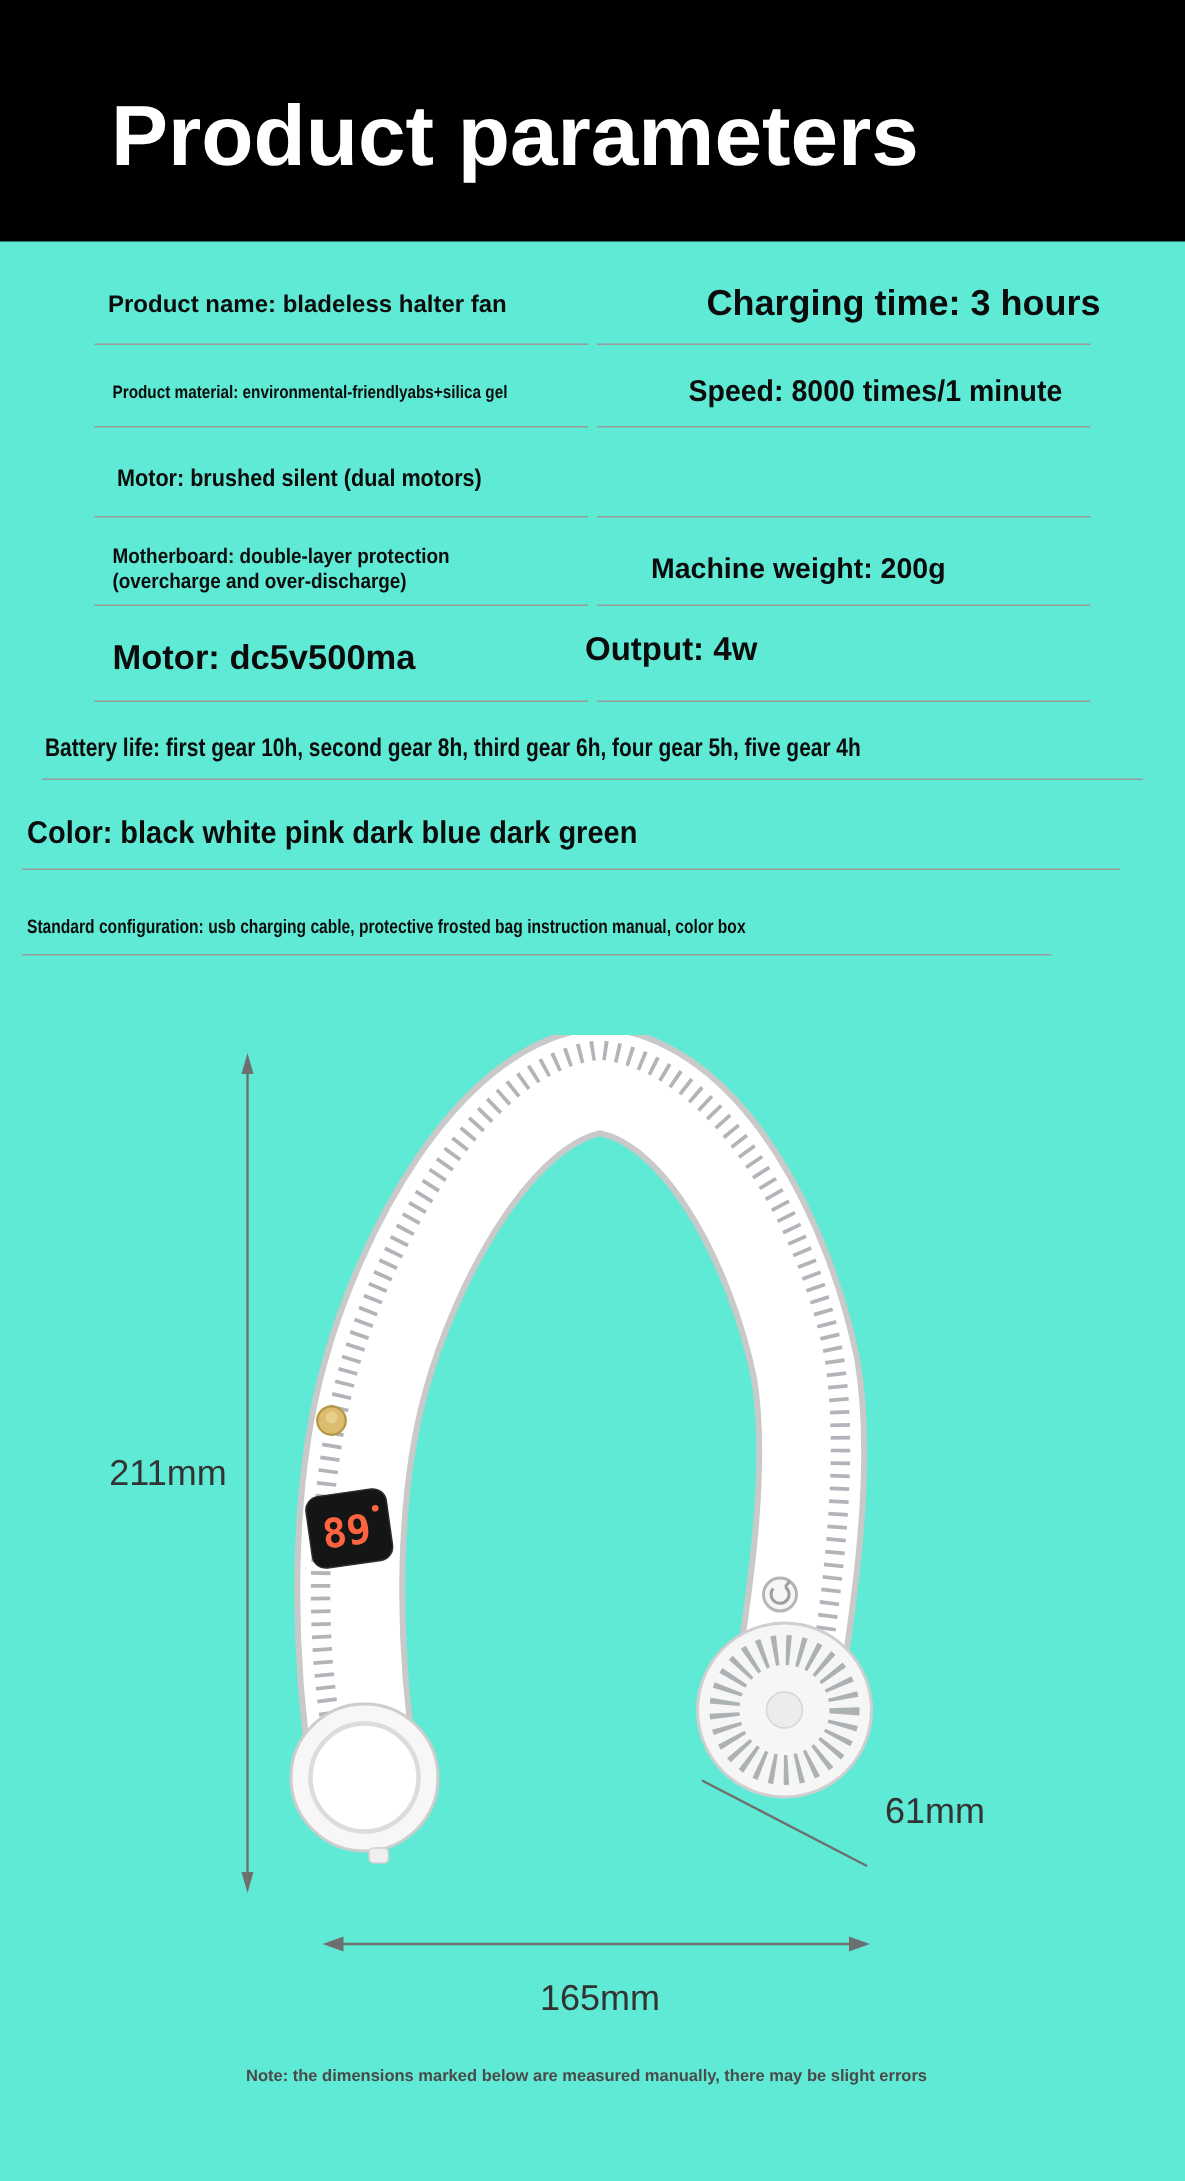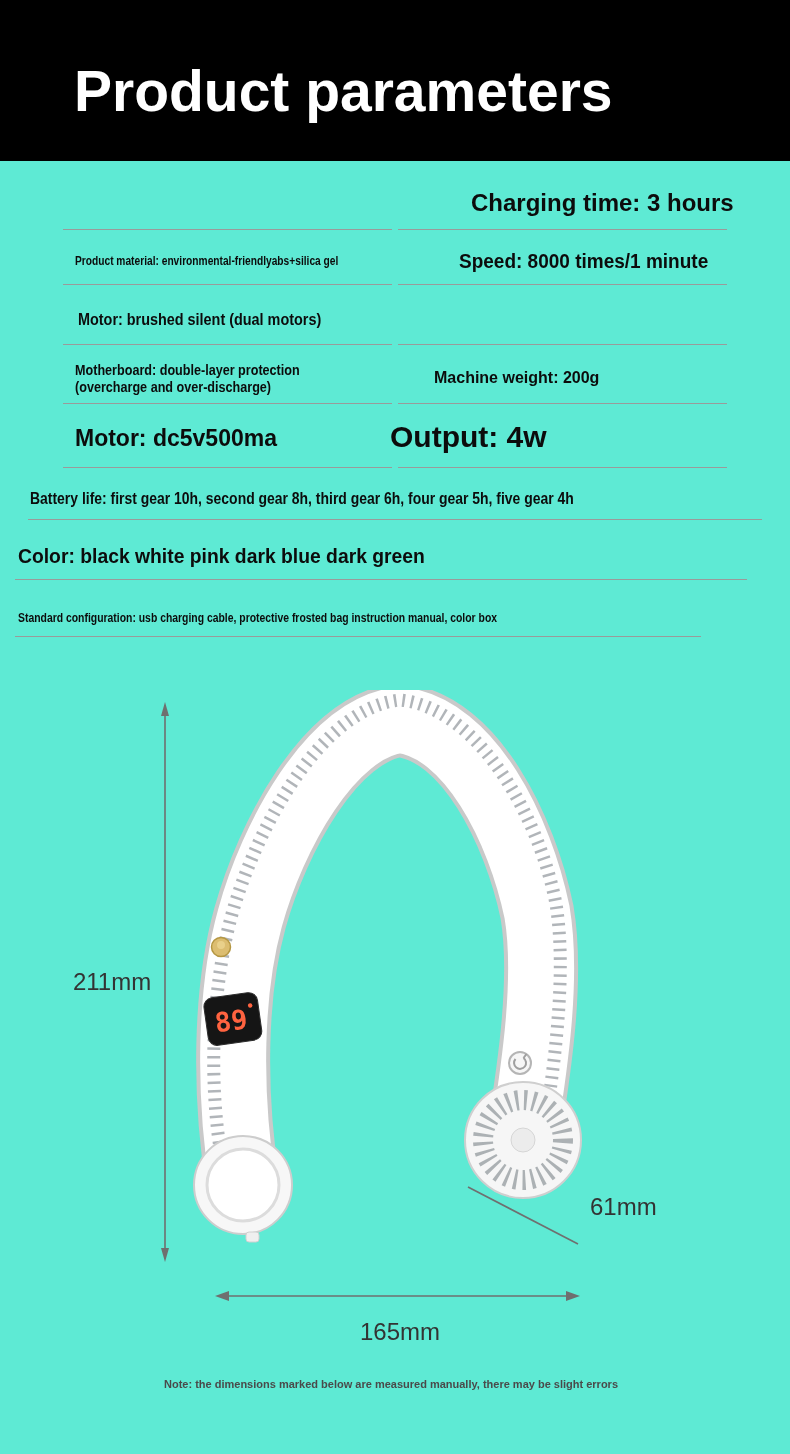--- a/index.html
+++ b/index.html
@@ -11,23 +11,23 @@
   
   .spec{position:absolute;font-weight:bold;color:#0c0c0c;white-space:nowrap;transform-origin:left top;}
   .rule{position:absolute;height:1px;background:#9a9a9a;}
   .s-pn {left:72px; top:195px;font-size:16px;}
   .s-ct {left:471px;top:189px;font-size:24px;}
   .s-mat{left:75px; top:254px;font-size:12px;transform:scaleX(.85);}
   .s-spd{left:459px;top:250px;font-size:20px;transform:scaleX(.95);}
   .s-mot{left:78px; top:311px;font-size:16px;transform:scaleX(.9);}
   .s-bat{left:457px;top:310px;font-size:19px;}
   .s-mb {left:75px; top:362px;font-size:14px;transform:scaleX(.9);white-space:pre-line;line-height:1.2;}
-  .s-wt {left:434px;top:369px;font-size:16px;}
+  .s-wt {left:434px;top:369px;font-size:19px;}
   .s-inp{left:75px; top:425px;font-size:23px;}
-  .s-out{left:390px;top:420px;font-size:30px;}
+  .s-out{left:390px;top:420px;font-size:22px;}
   .s-bl {left:30px; top:489px;font-size:17px;transform:scaleX(.82);}
   .s-col{left:18px; top:544px;font-size:21px;transform:scaleX(.92);}
   .s-sc {left:18px; top:610px;font-size:13px;transform:scaleX(.8);}
   .ru-1l{left:63px; top:229px;width:329px;}  .ru-1r{left:398px;top:229px;width:329px;}
   .ru-2l{left:63px; top:284px;width:329px;}  .ru-2r{left:398px;top:284px;width:329px;}
   .ru-3l{left:63px; top:344px;width:329px;}  .ru-3r{left:398px;top:344px;width:329px;}
   .ru-4l{left:63px; top:403px;width:329px;}  .ru-4r{left:398px;top:403px;width:329px;}
   .ru-5l{left:63px; top:467px;width:329px;}  .ru-5r{left:398px;top:467px;width:329px;}
   .ru-6 {left:28px; top:519px;width:734px;}
   .ru-7 {left:15px; top:579px;width:732px;}
@@ -46,20 +46,21 @@
 </style>
 </head>
 <body>
 
 <div class="page">
 
   <header class="hdr">
     <h1>Product parameters</h1>
   </header>
 
+  <div class="spec s-pn">Product name: bladeless halter fan</div>
   <div class="spec s-ct">Charging time: 3 hours</div>
   <div class="rule ru-1l"></div>
   <div class="rule ru-1r"></div>
 
   <div class="spec s-mat">Product material: environmental-friendlyabs+silica gel</div>
   <div class="spec s-spd">Speed: 8000 times/1 minute</div>
   <div class="rule ru-2l"></div>
   <div class="rule ru-2r"></div>
 
   <div class="spec s-mot">Motor: brushed silent (dual motors)</div>

